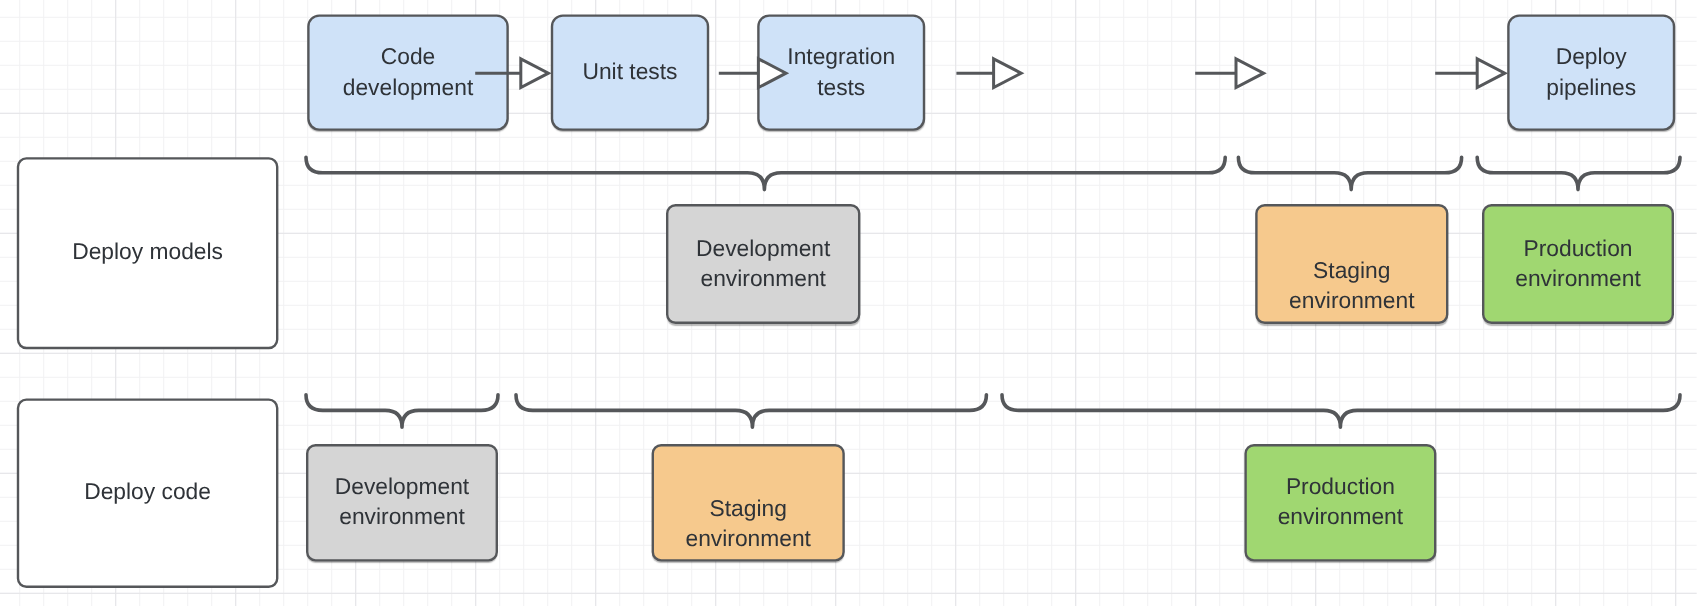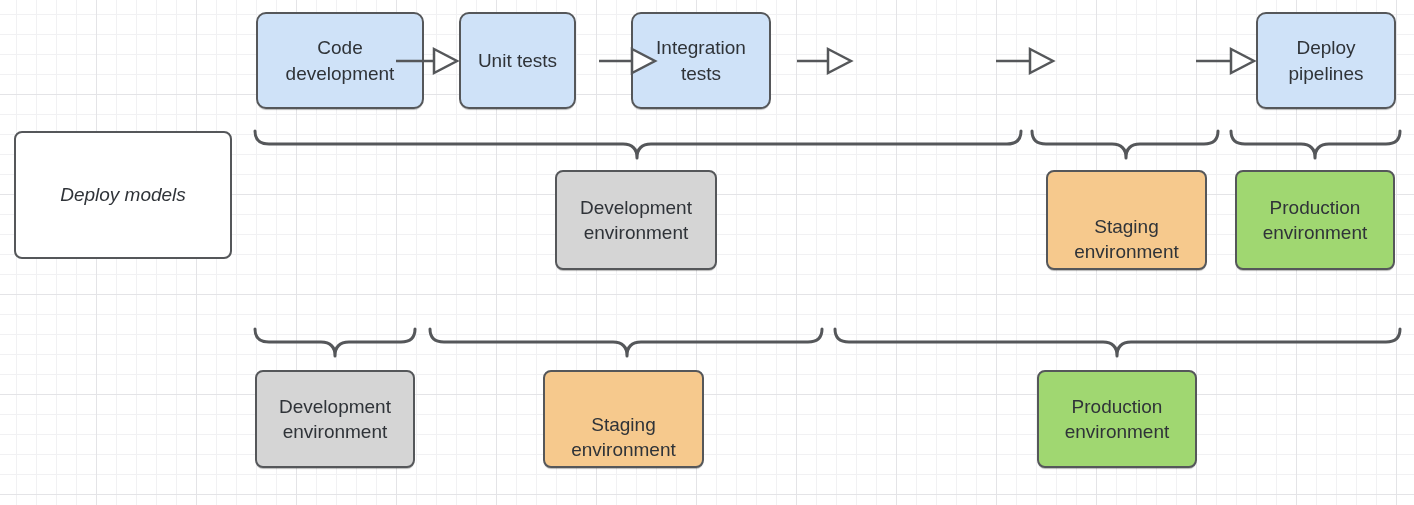--- a/index.html
+++ b/index.html
@@ -48,21 +48,21 @@
   .brace-path { fill: none; stroke: #55575a; stroke-width: 3; stroke-linecap: round; stroke-linejoin: round; }
 </style>
 </head>
 <body>
 
 <div class="canvas">
 
   <div class="shape process" style="left:256px;width:168px;">
     <span>Code development</span>
   </div>
-  <div class="shape process" style="left:459px;width:117px;">
+  <div class="shape process" style="left:459px;width:132px;">
     <span>Unit tests</span>
   </div>
   <div class="shape process" style="left:631px;width:140px;">
     <span>Integration tests</span>
   </div>
   <div class="shape process" style="left:1256px;width:140px;">
     <span>Deploy pipelines</span>
   </div>
 
   <svg class="arrow-svg" style="left:396px;top:46px;" width="63" height="30" viewBox="0 0 63 30">
@@ -79,22 +79,25 @@
   </svg>
   <svg class="arrow-svg" style="left:996px;top:46px;" width="59" height="30" viewBox="0 0 59 30">
     <line class="arrow-line" x1="0" y1="15" x2="34" y2="15"></line>
       <polygon class="arrow-head" points="34,3 57,15 34,27"></polygon>
   </svg>
   <svg class="arrow-svg" style="left:1196px;top:46px;" width="60" height="30" viewBox="0 0 60 30">
     <line class="arrow-line" x1="0" y1="15" x2="35" y2="15"></line>
       <polygon class="arrow-head" points="35,3 58,15 35,27"></polygon>
   </svg>
 
-  <div class="shape side-box" style="top:131px;height:128px;font-style:italic;">
+  <div class="shape side-box" style="top:131px;height:160px;">
     <span>Deploy models</span>
+  </div>
+  <div class="shape side-box" style="top:332px;height:158px;">
+    <span>Deploy code</span>
   </div>
 
   <svg class="brace-svg" style="left:253px;top:128px;" width="770" height="34" viewBox="0 0 770 34">
     <path class="brace-path" d="M 2,3 Q 2,16 16,16 L 370,16 Q 384,16 384,30 Q 384,16 398,16 L 754,16 Q 768,16 768,3"></path>
   </svg>
   <svg class="brace-svg" style="left:1030px;top:128px;" width="190" height="34" viewBox="0 0 190 34">
     <path class="brace-path" d="M 2,3 Q 2,16 16,16 L 82,16 Q 96,16 96,30 Q 96,16 110,16 L 174,16 Q 188,16 188,3"></path>
   </svg>
   <svg class="brace-svg" style="left:1229px;top:128px;" width="173" height="34" viewBox="0 0 173 34">
     <path class="brace-path" d="M 2,3 Q 2,16 16,16 L 72,16 Q 86,16 86,30 Q 86,16 100,16 L 157,16 Q 171,16 171,3"></path>

